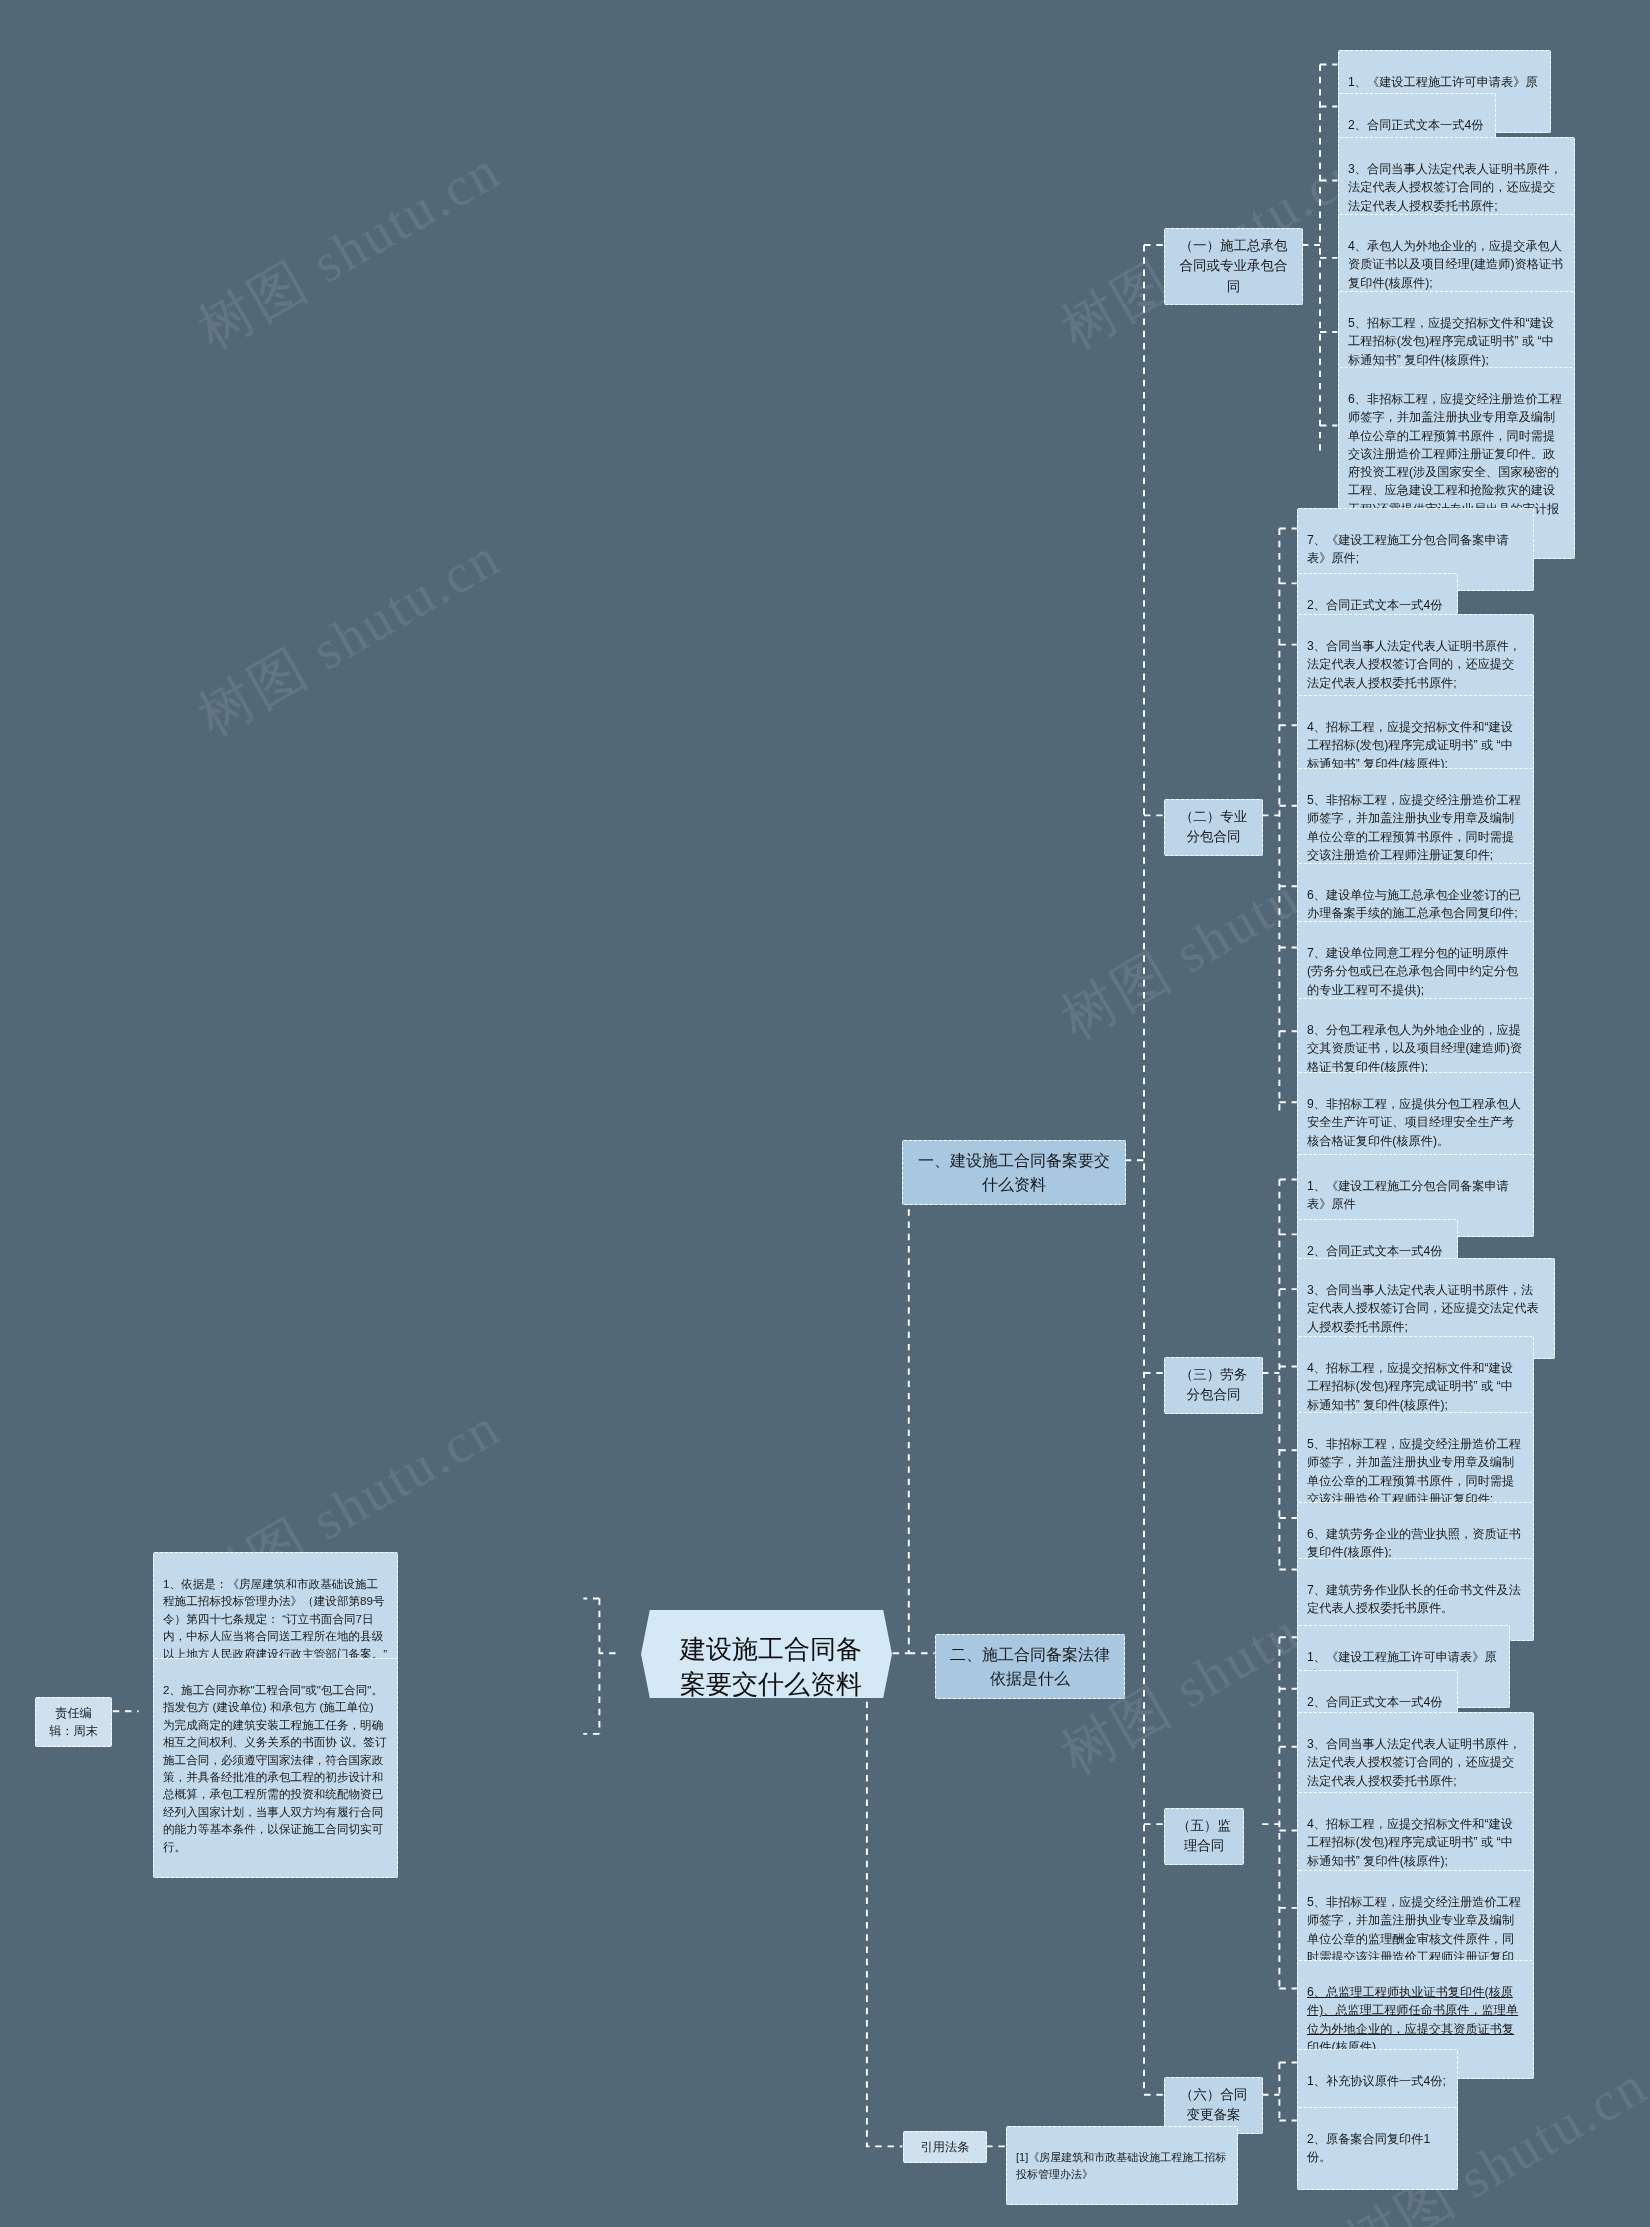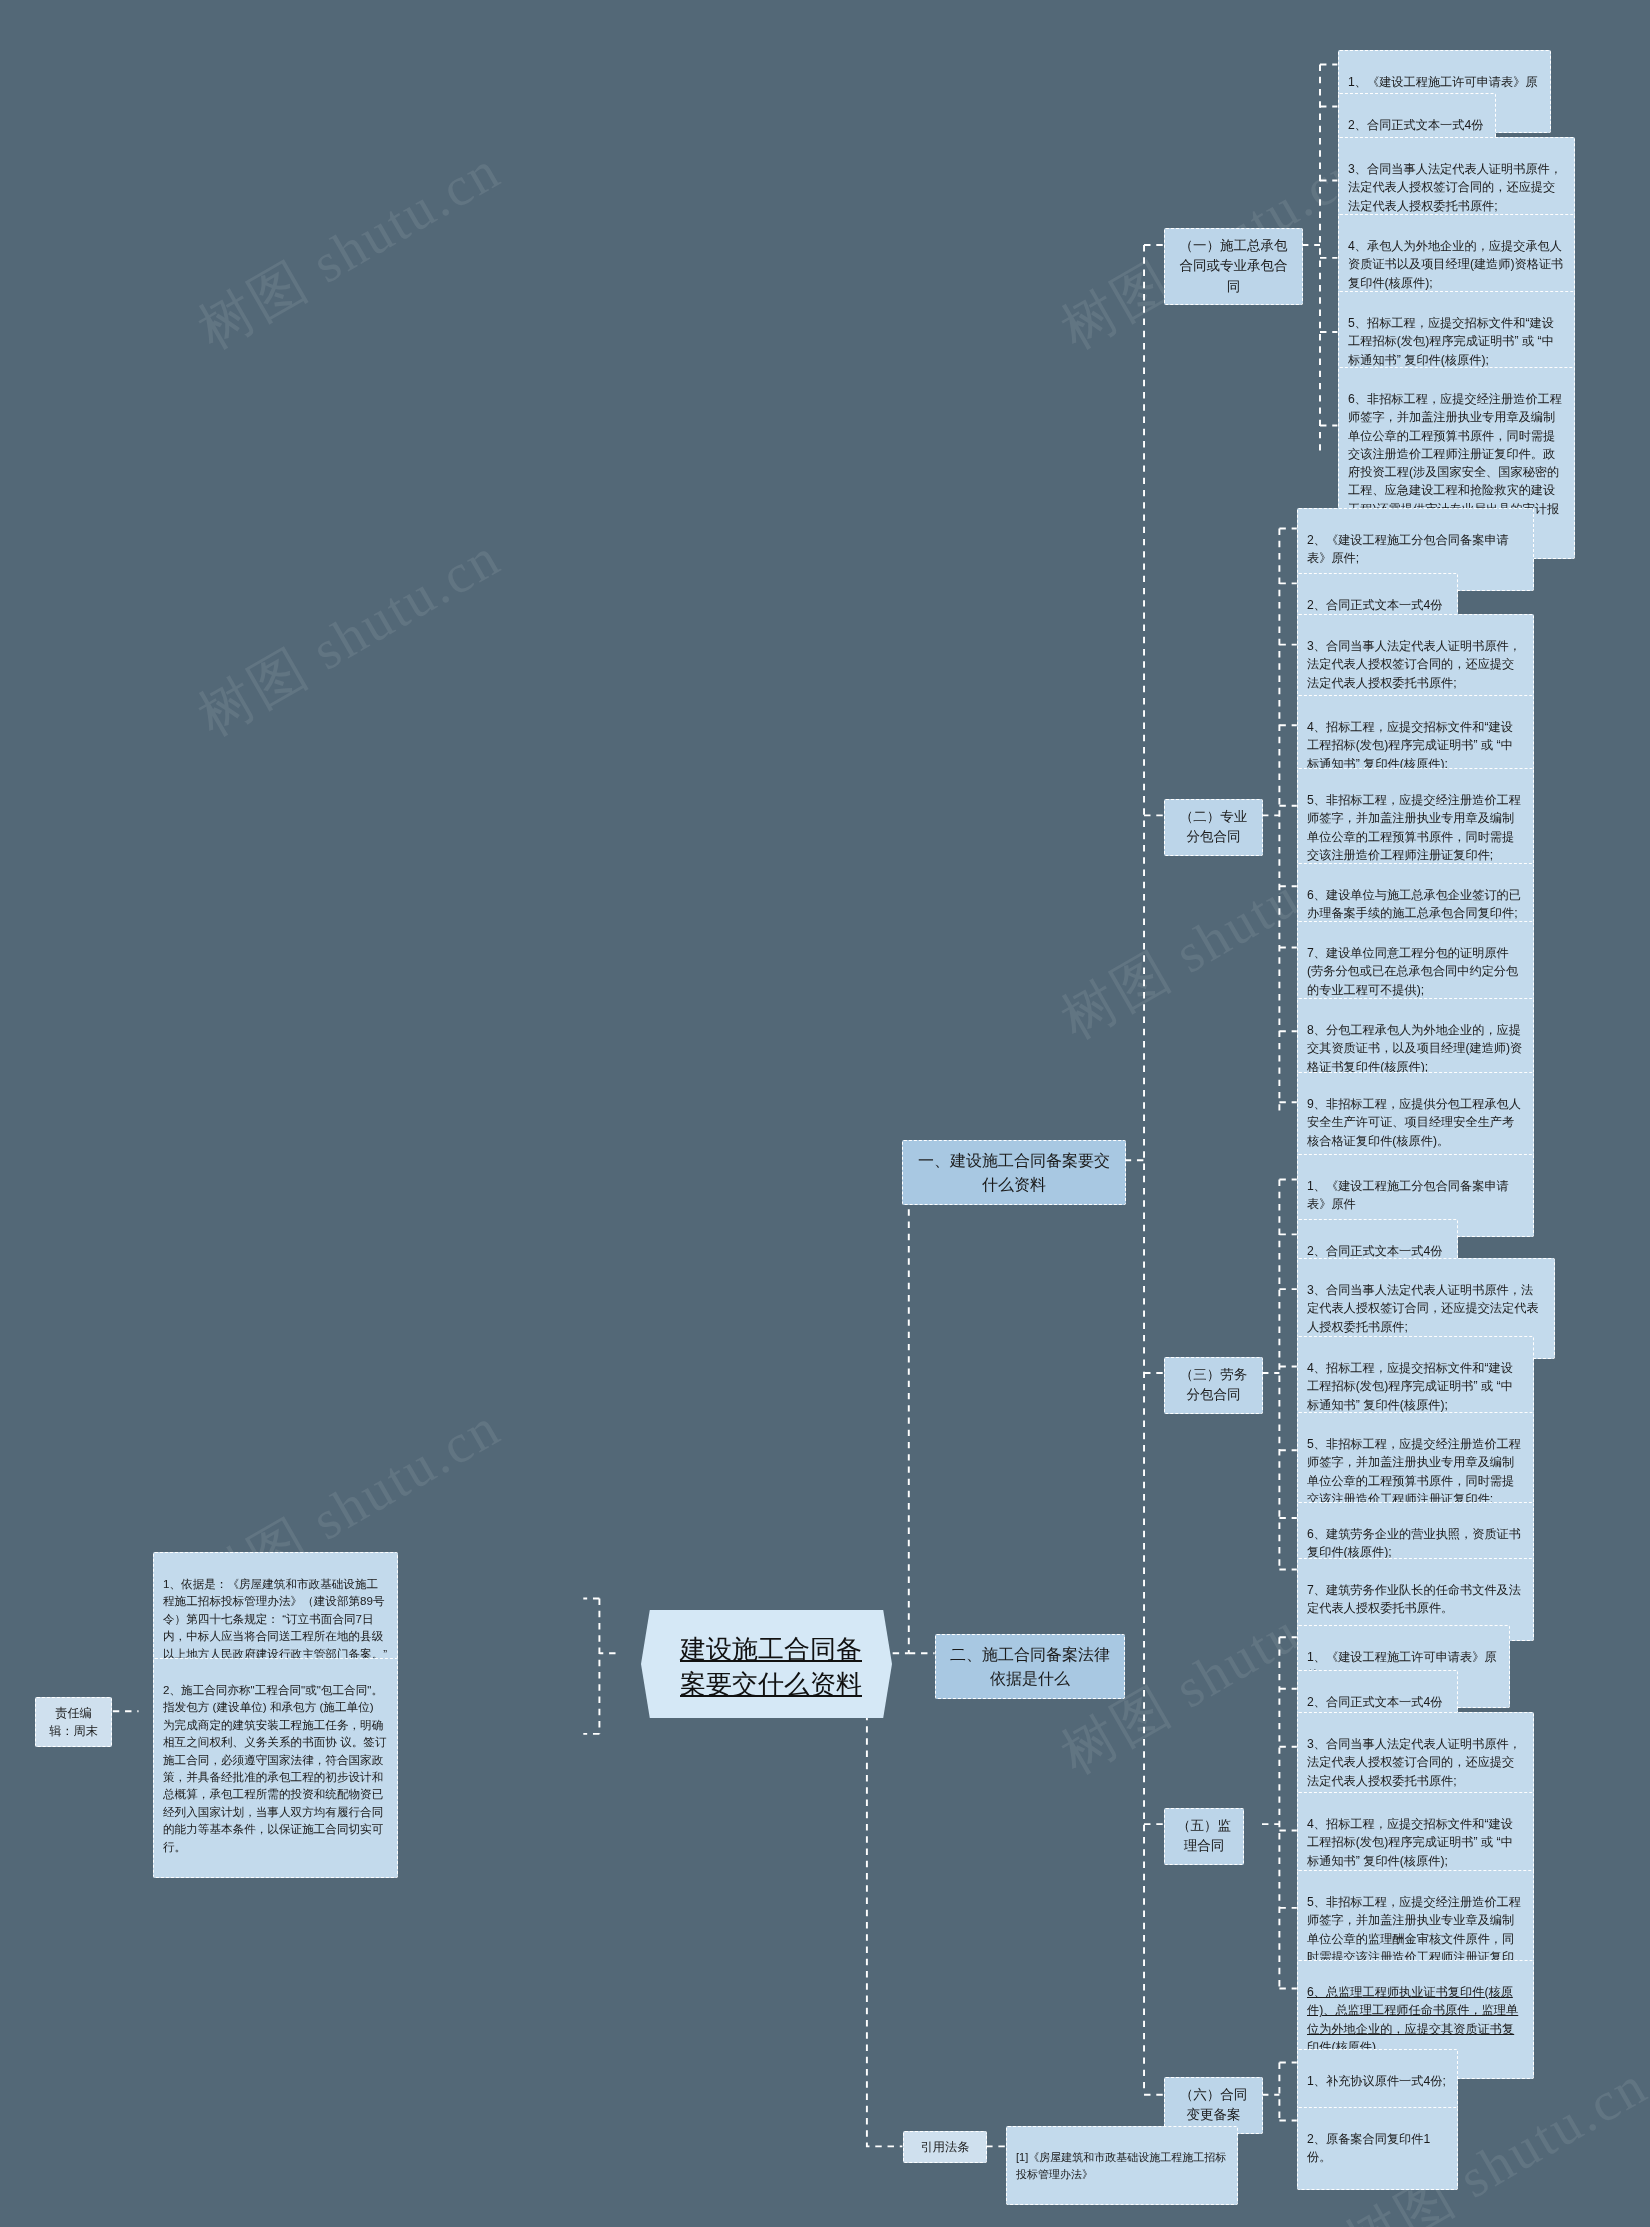--- a/index.html
+++ b/index.html
@@ -147,21 +147,21 @@
       <path d="M930,2480 L905,2480"></path>
       <path d="M930,2690 L905,2690"></path>
 
       <path d="M175,2655 L215,2655"></path>
 
       <path d="M1345,2640 L1345,3330 L1400,3330"></path>
       <path d="M1530,3330 L1560,3330"></path>
     </g>
   </svg>
 
-  <div class="node center" style="left:641px;top:1610px;width:251px;height:108px;text-decoration:underline;">
+  <div class="node center" style="left:641px;top:1610px;width:251px;height:88px;">
     <span>建设施工合同备案要交什么资料</span>
   </div>
 
   <div class="node topic" style="left:902px;top:1140px;width:224px;">
     <span>一、建设施工合同备案要交什么资料</span>
   </div>
   <div class="node topic" style="left:935px;top:1634px;width:190px;">
     <span>二、施工合同备案法律依据是什么</span>
   </div>
 
@@ -194,21 +194,21 @@
     <span>4、承包人为外地企业的，应提交承包人资质证书以及项目经理(建造师)资格证书复印件(核原件);</span>
   </div>
   <div class="node leaf" style="left:1338px;top:291px;width:237px;">
     <span>5、招标工程，应提交招标文件和“建设工程招标(发包)程序完成证明书” 或 “中标通知书” 复印件(核原件);</span>
   </div>
   <div class="node leaf" style="left:1338px;top:367px;width:237px;">
     <span>6、非招标工程，应提交经注册造价工程师签字，并加盖注册执业专用章及编制单位公章的工程预算书原件，同时需提交该注册造价工程师注册证复印件。政府投资工程(涉及国家安全、国家秘密的工程、应急建设工程和抢险救灾的建设工程)还需提供审计专业局出具的审计报告复印件。</span>
   </div>
 
   <div class="node leaf" style="left:1297px;top:508px;width:237px;">
-    <span>2、《建设工程施工分包合同备案申请表》原件;</span>
+    <span>7、《建设工程施工分包合同备案申请表》原件;</span>
   </div>
   <div class="node leaf" style="left:1297px;top:573px;width:161px;">
     <span>2、合同正式文本一式4份原件;</span>
   </div>
   <div class="node leaf" style="left:1297px;top:614px;width:237px;">
     <span>3、合同当事人法定代表人证明书原件，法定代表人授权签订合同的，还应提交法定代表人授权委托书原件;</span>
   </div>
   <div class="node leaf" style="left:1297px;top:695px;width:237px;">
     <span>4、招标工程，应提交招标文件和“建设工程招标(发包)程序完成证明书” 或 “中标通知书” 复印件(核原件);</span>
   </div>

